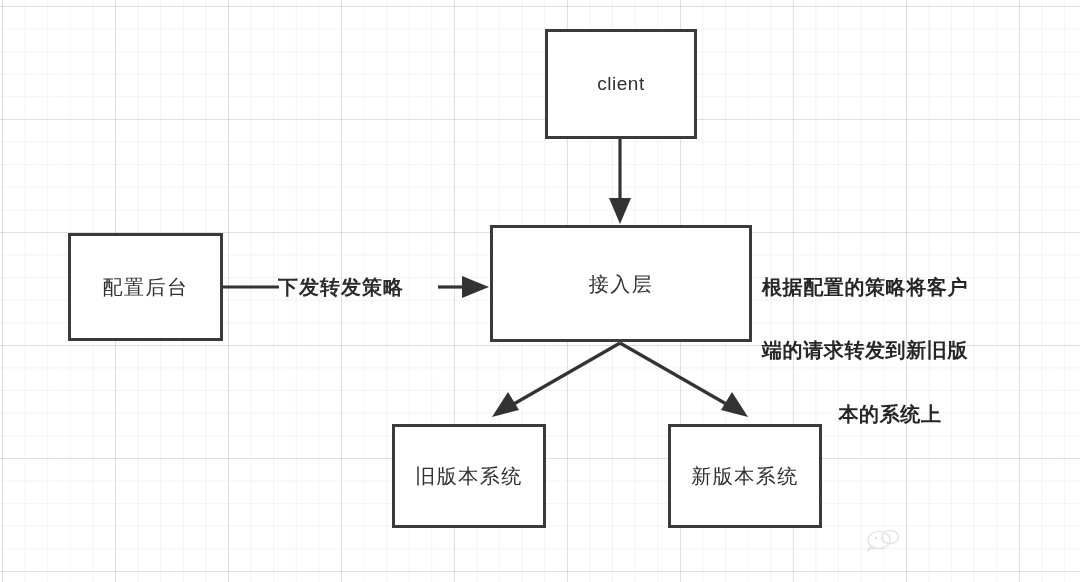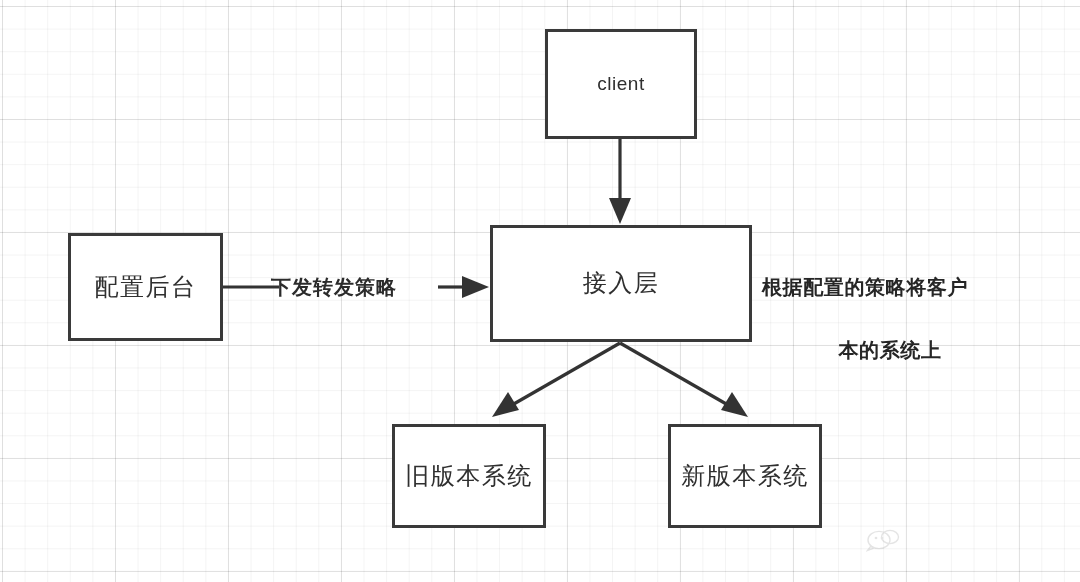--- a/index.html
+++ b/index.html
@@ -38,21 +38,21 @@
     color: #2e2e2e;
   }
   .node .node-label {
     font-size: 19px;
     letter-spacing: 0.5px;
     line-height: 1.2;
     color: #2f2f2f;
     white-space: nowrap;
   }
   .node.cn .node-label {
-    font-size: 24px;
+    font-size: 20px;
     letter-spacing: 1.5px;
   }
 
   #node-client   { left: 545px; top: 29px;  width: 152px; height: 110px; }
   #node-config   { left: 68px;  top: 233px; width: 155px; height: 108px; }
   #node-access   { left: 490px; top: 225px; width: 262px; height: 117px; }
   #node-old      { left: 392px; top: 424px; width: 154px; height: 104px; }
   #node-new      { left: 668px; top: 424px; width: 154px; height: 104px; }
 
   svg#edges {
@@ -71,21 +71,21 @@
 
   .edge-label {
     position: absolute;
     font-size: 20px;
     font-weight: 700;
     letter-spacing: 1px;
     color: #2b2b2b;
     background: transparent;
     white-space: nowrap;
   }
-  #label-policy { left: 271px; top: 274px; }
+  #label-policy { left: 278px; top: 274px; }
 
   #annotation {
     position: absolute;
     left: 762px;
     top: 238px;
     width: 256px;
     font-size: 20px;
     font-weight: 700;
     line-height: 1.42;
     letter-spacing: 0.6px;
@@ -158,20 +158,21 @@
   </div>
 
   <div class="node cn" id="node-new">
     <span class="node-label">新版本系统</span>
   </div>
 
   <div class="edge-label" id="label-policy">下发转发策略</div>
 
   <div id="annotation">
     <span class="ann-line">根据配置的策略将客户</span>
+    <span class="ann-line">端的请求转发到新旧版</span>
     <span class="ann-line last">本的系统上</span>
   </div>
 
   <div id="watermark">
     <svg class="wm-logo" viewBox="0 0 34 26">
       <ellipse cx="13" cy="12" rx="11" ry="8.6" fill="none" stroke="#a8a8a8" stroke-width="1.4"></ellipse>
       <path d="M5 18 L1.5 22.5 L7 20.4 Z" fill="none" stroke="#a8a8a8" stroke-width="1.4"></path>
       <ellipse cx="24" cy="9" rx="8.5" ry="6.6" fill="none" stroke="#a8a8a8" stroke-width="1.4"></ellipse>
       <circle cx="10" cy="10" r="1.3" fill="#a8a8a8"></circle>
       <circle cx="16" cy="10" r="1.3" fill="#a8a8a8"></circle>

